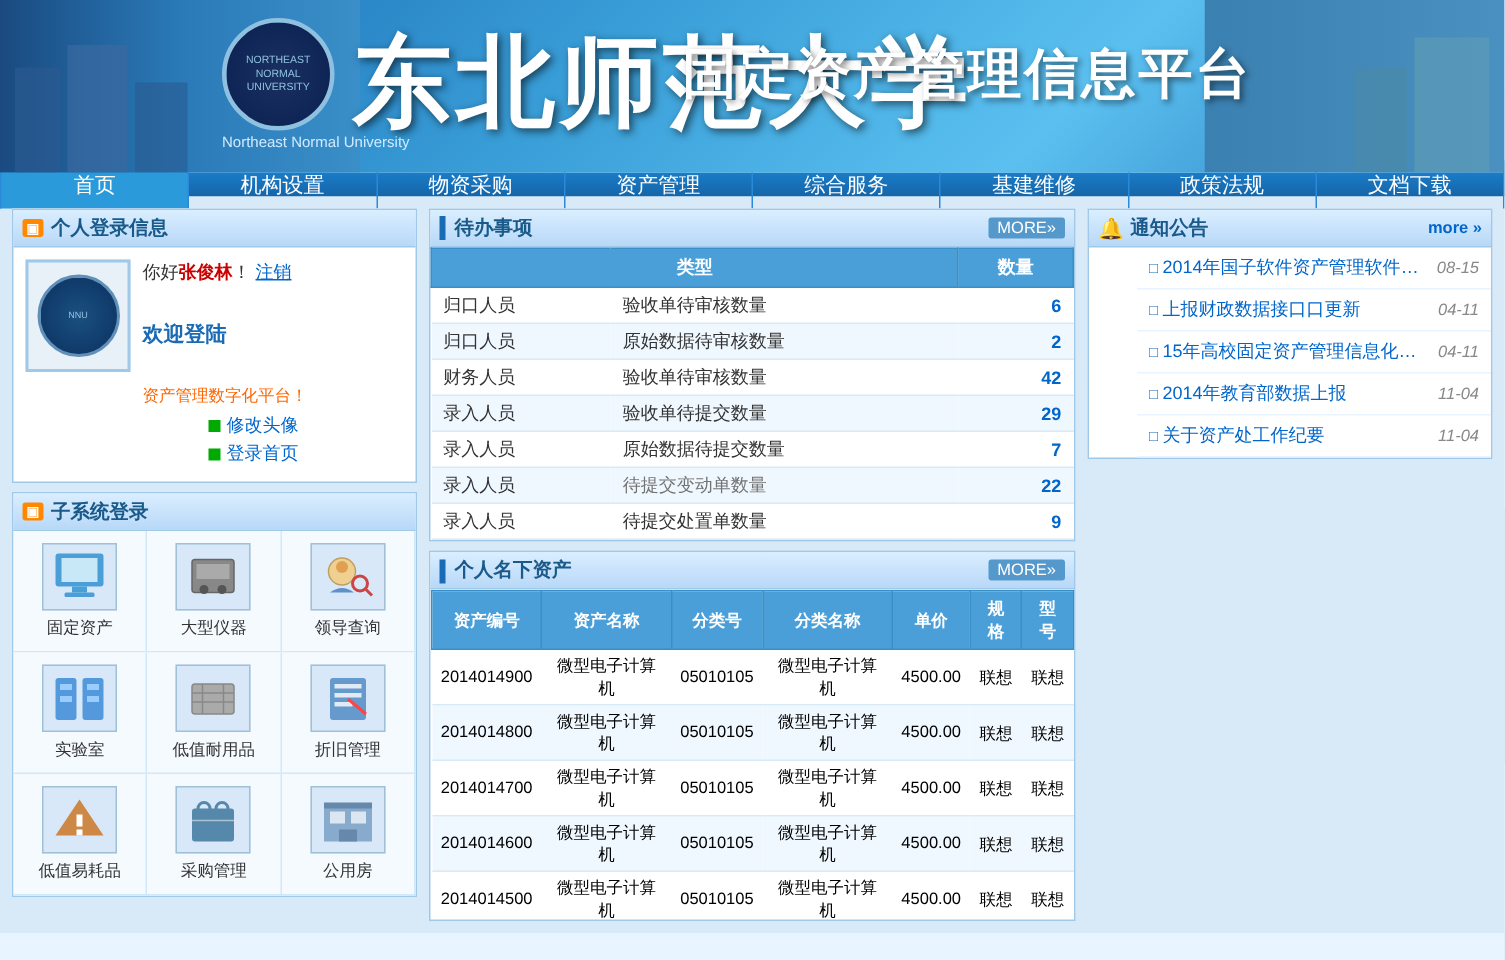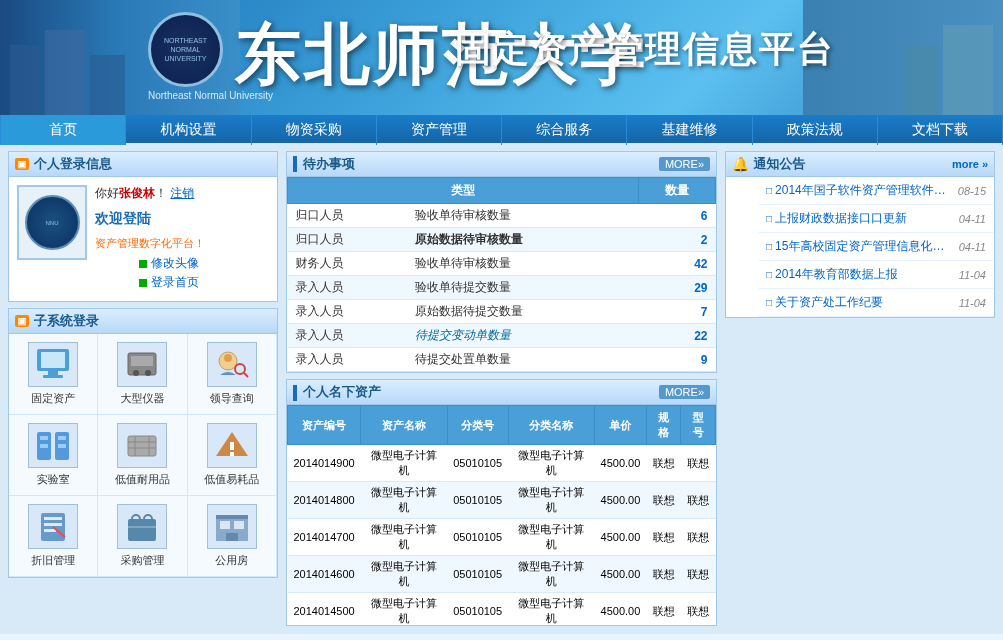--- a/index.html
+++ b/index.html
@@ -2,21 +2,21 @@
 <html><head>
   <meta charset="utf-8">
   <style>
     * { margin: 0; padding: 0; box-sizing: border-box; }
     body { font-family: 'SimSun', '宋体', sans-serif; font-size: 12px; background: #e8f4ff; width: 1003px; }
 
     
     .header { width: 1003px; height: 115px; background: linear-gradient(135deg, #1a6bb5 0%, #3a9fd8 40%, #5bc0f0 70%, #2a7fc0 100%); position: relative; overflow: hidden; }
 
     
-    .nav { background: linear-gradient(to bottom, #1a7cc8, #1565a8); height: 28px; display: flex; align-items: center; }
+    .nav { background: linear-gradient(to bottom, #1a7cc8, #1565a8); height: 16px; display: flex; align-items: center; }
     .nav-item { flex: 1; text-align: center; color: #fff; font-size: 14px; height: 32px; line-height: 32px; cursor: pointer; border-right: 1px solid #2a8ad8; }
     .nav-item:hover, .nav-item.active { background: #2a9adb; }
     .nav-item:first-child { border-left: 1px solid #2a8ad8; }
 
     
     .main { display: flex; padding: 8px; gap: 8px; background: #d8eaf8; }
 
     
     .left-panel { width: 270px; flex-shrink: 0; display: flex; flex-direction: column; gap: 6px; }
 
@@ -132,21 +132,21 @@
       <div class="login-body">
         <div class="avatar-box">
           <div class="avatar-logo">
             <span style="color:#90c0e0;font-size:6px;text-align:center;">NNU</span>
           </div>
         </div>
         <div class="login-text">
           <div class="login-welcome">
             <span>你好</span><span class="login-name">张俊林</span><span>！</span> <span class="login-link">注销</span>
           </div>
-          <div style="margin:8px 0;">
+          <div style="margin:24px 0;">
             <span class="login-highlight">欢迎登陆</span>
           </div>
           <div style="margin-bottom:4px;">
             <span class="login-platform">资产管理数字化平台！</span>
           </div>
           <div class="login-action-item">
             <span class="bullet-green"></span>
             <span>修改头像</span>
           </div>
           <div class="login-action-item">
@@ -224,39 +224,39 @@
               <line x1="13" y1="8" x2="13" y2="28" stroke="#888" stroke-width="1"></line>
               <line x1="27" y1="8" x2="27" y2="28" stroke="#888" stroke-width="1"></line>
             </svg>
           </div>
           <span class="subsystem-label">低值耐用品</span>
         </div>
 
         <div class="subsystem-item">
           <div class="subsystem-icon">
             <svg width="40" height="36">
-              <polygon points="20,4 36,28 4,28" fill="#cc8844"></polygon>
-              <rect x="18" y="14" width="4" height="8" fill="#fff"></rect>
-              <rect x="18" y="24" width="4" height="4" fill="#fff"></rect>
-            </svg>
-          </div>
-          <span class="subsystem-label">低值易耗品</span>
-        </div>
-
-        <div class="subsystem-item">
-          <div class="subsystem-icon">
-            <svg width="40" height="36">
               <rect x="8" y="4" width="24" height="28" rx="2" fill="#6699cc"></rect>
               <rect x="11" y="8" width="18" height="3" fill="#fff" opacity="0.8"></rect>
               <rect x="11" y="14" width="18" height="3" fill="#fff" opacity="0.8"></rect>
               <rect x="11" y="20" width="12" height="3" fill="#fff" opacity="0.8"></rect>
               <line x1="20" y1="18" x2="32" y2="28" stroke="#ff4444" stroke-width="2"></line>
             </svg>
           </div>
           <span class="subsystem-label">折旧管理</span>
+        </div>
+
+        <div class="subsystem-item">
+          <div class="subsystem-icon">
+            <svg width="40" height="36">
+              <polygon points="20,4 36,28 4,28" fill="#cc8844"></polygon>
+              <rect x="18" y="14" width="4" height="8" fill="#fff"></rect>
+              <rect x="18" y="24" width="4" height="4" fill="#fff"></rect>
+            </svg>
+          </div>
+          <span class="subsystem-label">低值易耗品</span>
         </div>
 
         <div class="subsystem-item">
           <div class="subsystem-icon">
             <svg width="40" height="36">
               <rect x="6" y="10" width="28" height="22" rx="2" fill="#5588aa"></rect>
               <rect x="10" y="6" width="8" height="8" rx="4" fill="none" stroke="#5588aa" stroke-width="2"></rect>
               <rect x="22" y="6" width="8" height="8" rx="4" fill="none" stroke="#5588aa" stroke-width="2"></rect>
               <line x1="6" y1="18" x2="34" y2="18" stroke="#fff" stroke-width="1" opacity="0.5"></line>
             </svg>
@@ -299,41 +299,41 @@
           </tr>
         </thead>
         <tbody id="pending-tbody">
         <tr>
     <td style="color:#333;">归口人员</td>
     <td style="color:#333;">验收单待审核数量</td>
     <td style="text-align:right;color:#0066cc;font-weight:bold;">6</td>
   </tr>
             <tr>
     <td style="color:#333;">归口人员</td>
-    <td style="color:#333;font-weight:bold;">原始数据待审核数量</td>
+    <td style="color:#333;">原始数据待审核数量</td>
     <td style="text-align:right;color:#0066cc;font-weight:bold;">2</td>
   </tr>
             <tr>
     <td style="color:#333;">财务人员</td>
     <td style="color:#333;">验收单待审核数量</td>
     <td style="text-align:right;color:#0066cc;font-weight:bold;">42</td>
   </tr>
             <tr>
     <td style="color:#333;">录入人员</td>
     <td style="color:#333;">验收单待提交数量</td>
     <td style="text-align:right;color:#0066cc;font-weight:bold;">29</td>
   </tr>
             <tr>
     <td style="color:#333;">录入人员</td>
     <td style="color:#333;">原始数据待提交数量</td>
     <td style="text-align:right;color:#0066cc;font-weight:bold;">7</td>
   </tr>
             <tr>
     <td style="color:#333;">录入人员</td>
-    <td style="color:#0369a1;font-style:italic;">待提交变动单数量</td>
+    <td style="color:#737373;">待提交变动单数量</td>
     <td style="text-align:right;color:#0066cc;font-weight:bold;">22</td>
   </tr>
             <tr>
     <td style="color:#333;">录入人员</td>
     <td style="color:#333;">待提交处置单数量</td>
     <td style="text-align:right;color:#0066cc;font-weight:bold;">9</td>
   </tr>
           </tbody>
       </table>
     </div>

